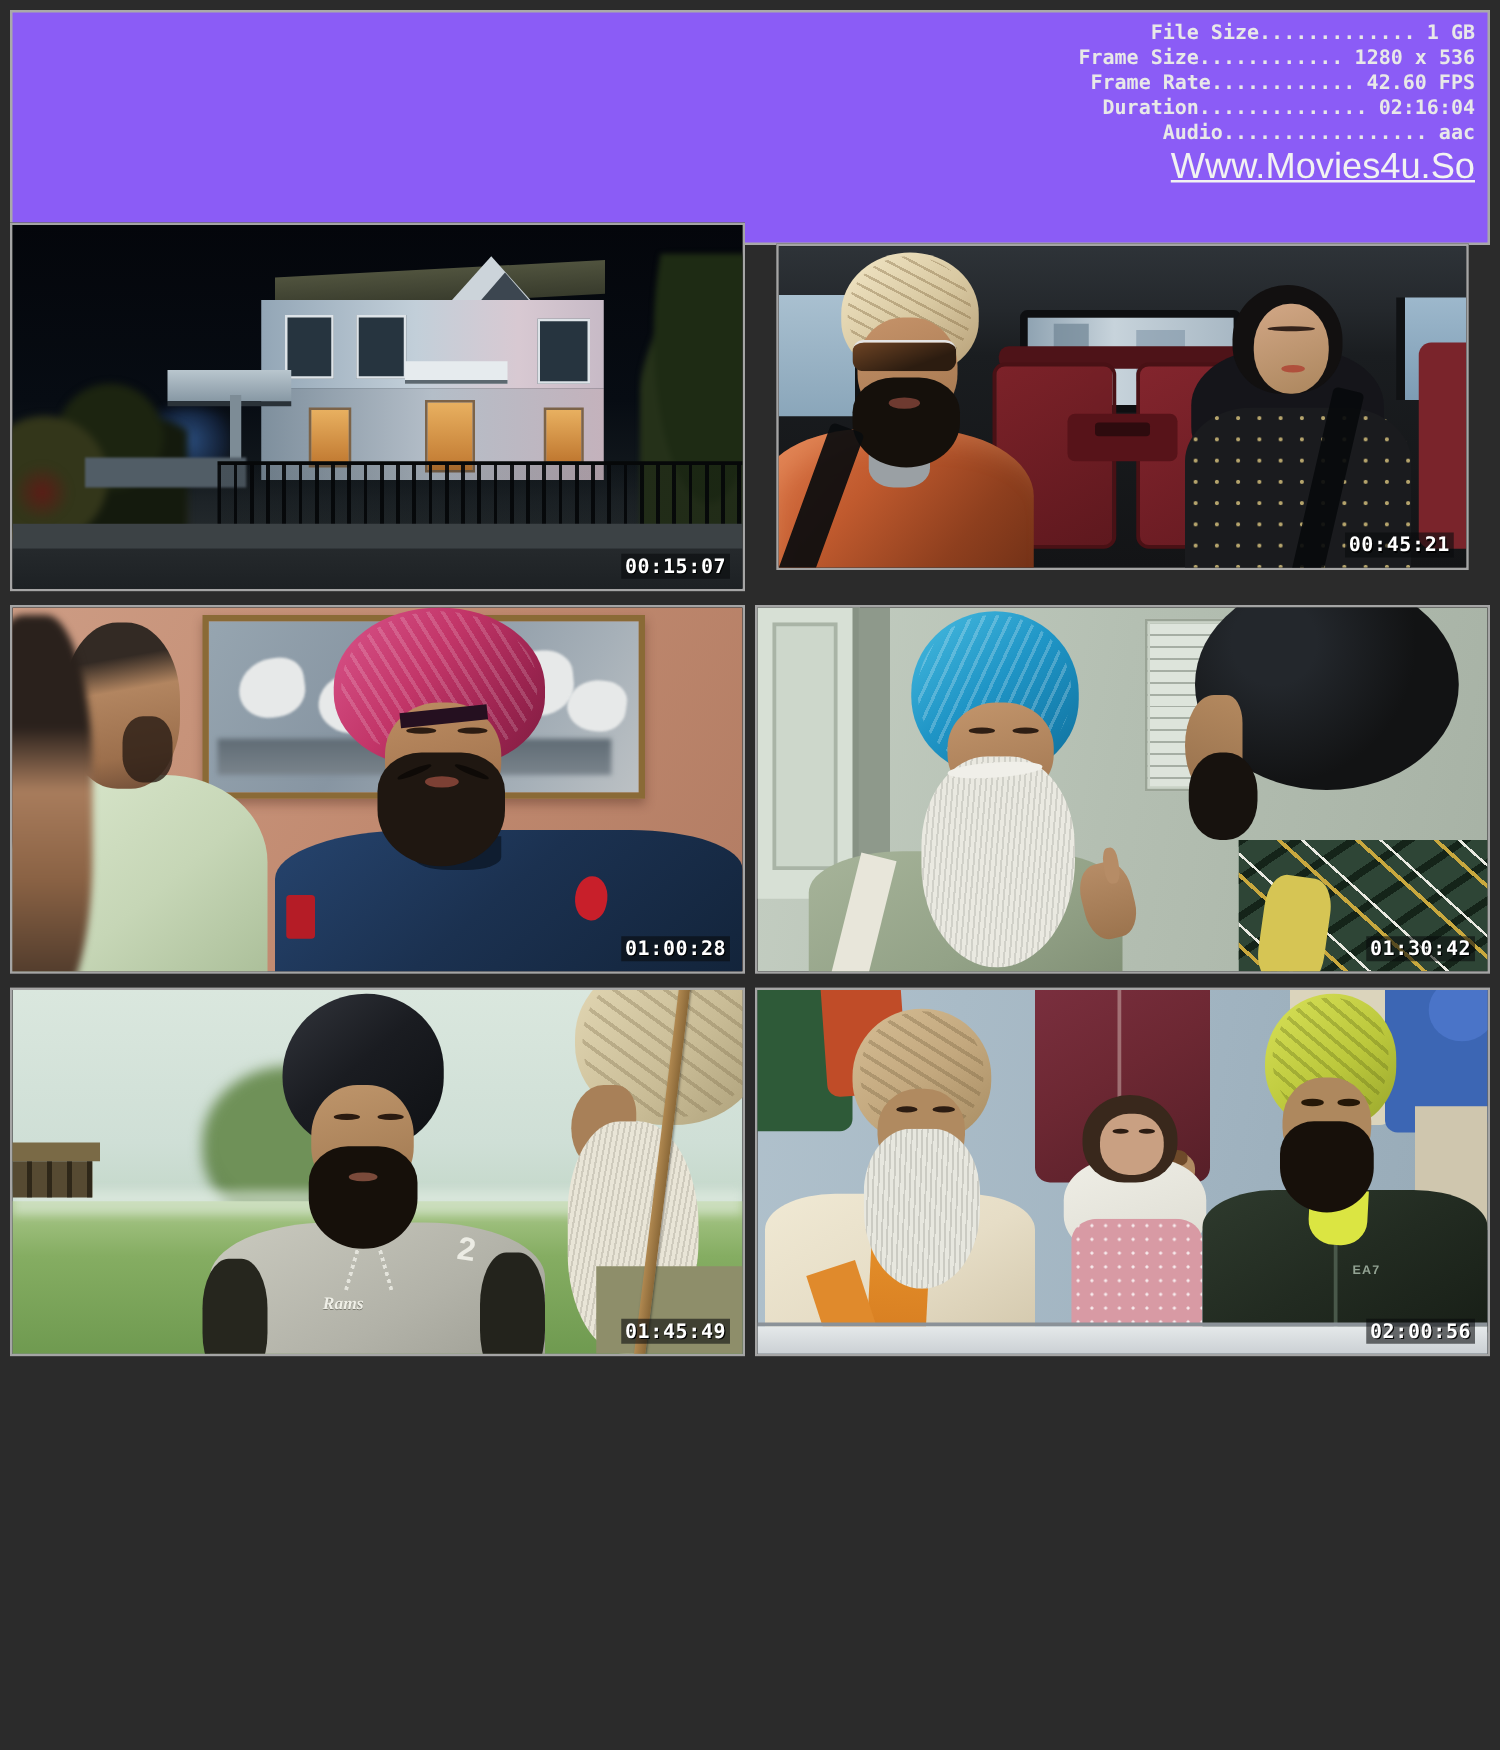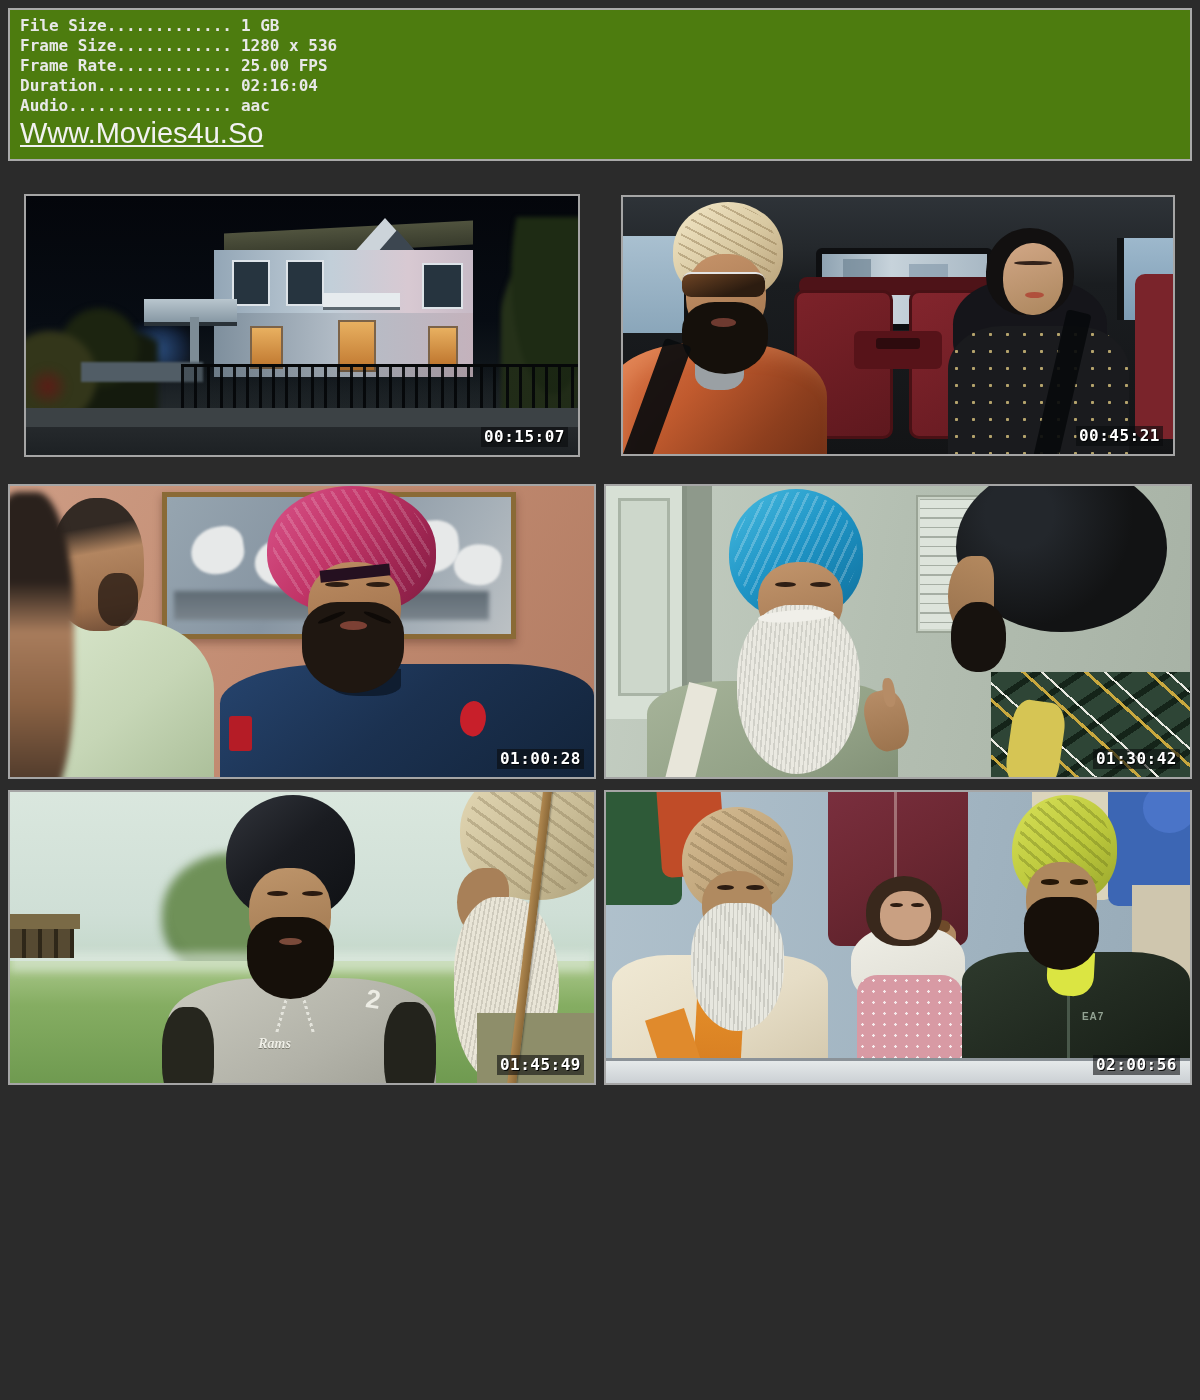--- a/index.html
+++ b/index.html
@@ -1,22 +1,22 @@
 <!DOCTYPE html>
 <html><head>
 <meta charset="utf-8">
 <style>
   html,body { margin:0; padding:0; background:#2b2b2b; }
   .page { position:relative; width:1200px; height:1400px; background:#2b2b2b; overflow:hidden;
           font-family:"Liberation Sans", sans-serif; }
 
   
-  .info-panel { position:absolute; left:8px; top:8px; width:1184px; height:153px;
-    box-sizing:border-box; border:2px solid #a9a9a9; background:#4d7c0f;
-    padding:6px 10px 0 10px; overflow:hidden; }
+  .info-panel { position:absolute; left:8px; top:8px; width:1184px; height:188px;
+    box-sizing:border-box; border:2px solid #a9a9a9; background:#8b5cf6;
+    padding:6px 10px 0 10px; overflow:hidden;text-align:right; }
   .info-line { font:bold 16px/20px "DejaVu Sans Mono", monospace; color:#e8e8e8; white-space:pre; }
   .info-line .val { padding-left:9px; }
   .watermark { font:400 29px/32px "Liberation Sans", sans-serif; color:#f2f2f2; margin-top:1px;text-decoration:underline; }
 
   
   .grid { position:absolute; left:8px; top:178px; width:1184px;
     display:grid; grid-template-columns:588px 588px; grid-auto-rows:295px;
     column-gap:8px; row-gap:11px; }
   .frame { position:relative; box-sizing:border-box; border:2px solid #a5a5a5;
     background:#000; overflow:hidden; }
@@ -324,29 +324,29 @@
     background:linear-gradient(#e5e9ea,#cbd0d4); border-top:3px solid #8b9298; }
 </style>
 </head>
 <body>
 
 <div class="page">
 
   <div class="info-panel">
     <div class="info-line"><span class="lbl">File Size</span><span class="dots">.............</span><span class="val">1 GB</span></div>
     <div class="info-line"><span class="lbl">Frame Size</span><span class="dots">............</span><span class="val">1280 x 536</span></div>
-    <div class="info-line"><span class="lbl">Frame Rate</span><span class="dots">............</span><span class="val">25.00 FPS</span></div>
+    <div class="info-line"><span class="lbl">Frame Rate</span><span class="dots">............</span><span class="val">42.60 FPS</span></div>
     <div class="info-line"><span class="lbl">Duration</span><span class="dots">..............</span><span class="val">02:16:04</span></div>
     <div class="info-line"><span class="lbl">Audio</span><span class="dots">.................</span><span class="val">aac</span></div>
     <div class="watermark">Www.Movies4u.So</div>
   </div>
 
   <div class="grid">
 
-    <figure class="frame f1" style="margin:16px" title="two-storey house exterior at night with lit windows, iron fence, trees and blue street glow">
+    <figure class="frame f1" style="margin:0" title="two-storey house exterior at night with lit windows, iron fence, trees and blue street glow">
       <div class="art">
         <div class="sky"></div>
         <div class="glow"></div>
         <div class="treeL"></div>
         <div class="house">
           <div class="roof"></div>
           <div class="gable"></div>
           <div class="gablein"></div>
           <div class="up"></div>
           <div class="low"></div>

